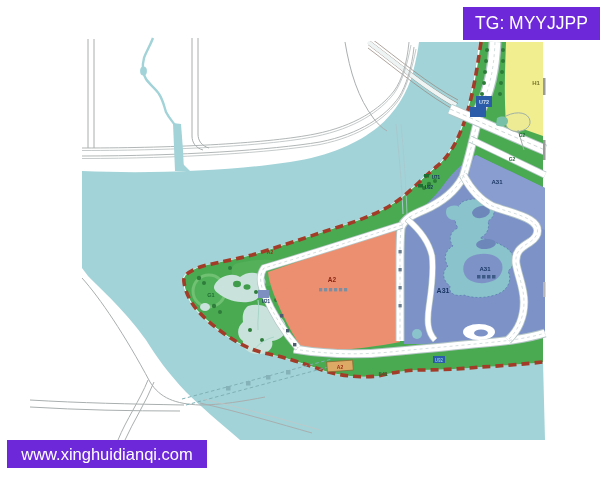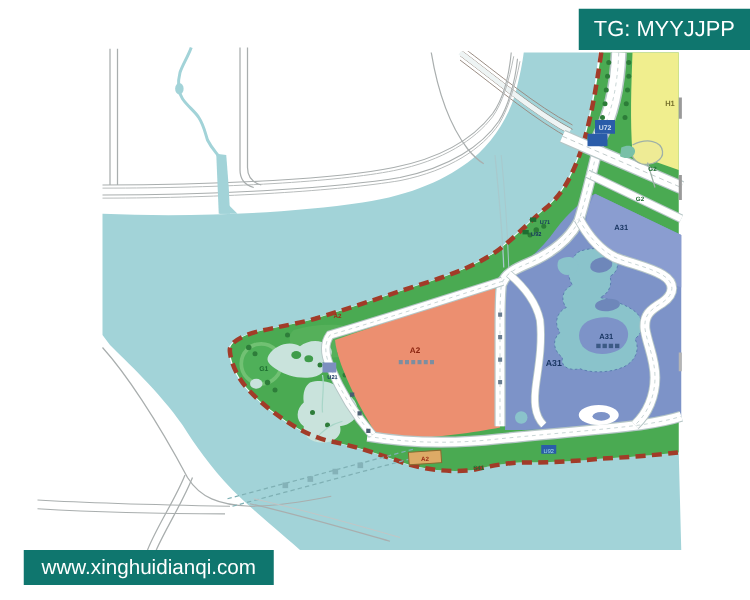--- a/index.html
+++ b/index.html
@@ -1,17 +1,17 @@
 <!DOCTYPE html>
 <html><head>
 <meta charset="utf-8">
 <style>
   html,body{margin:0;padding:0;background:#ffffff;width:600px;height:480px;overflow:hidden;}
   body{font-family:"Liberation Sans", sans-serif;}
-  .wm{position:absolute;background:#0f766e;color:#fff;}
+  .wm{position:absolute;background:#6d28d9;color:#fff;}
 </style>
 </head>
 <body>
 
 <svg width="600" height="480" viewBox="0 0 600 480" style="position:absolute;left:0;top:0;">
 <g style="filter:blur(0.5px)">
       <defs>
         <clipPath id="mapclip">
           <rect x="0" y="41" width="600" height="400"></rect>
         </clipPath>
@@ -261,13 +261,13 @@
 </g>
 
 <rect x="543" y="78" width="2.5" height="17" fill="#9a9a9a"></rect>
 <rect x="543" y="140" width="2.5" height="20" fill="#9a9a9a"></rect>
 <rect x="543" y="282" width="2.5" height="15" fill="#b5b5b5"></rect>
 </g>
 </svg>
 
 <div class="wm" style="left:463px;top:7px;width:137px;height:33px;font-size:17.5px;line-height:33px;text-align:center;">TG: MYYJJPP</div>
 
-<div class="wm" style="left:19px;top:440px;width:200px;height:28px;font-size:16.5px;line-height:28px;text-align:center;">www.xinghuidianqi.com</div>
+<div class="wm" style="left:7px;top:440px;width:200px;height:28px;font-size:16.5px;line-height:28px;text-align:center;">www.xinghuidianqi.com</div>
 
 </body></html>

